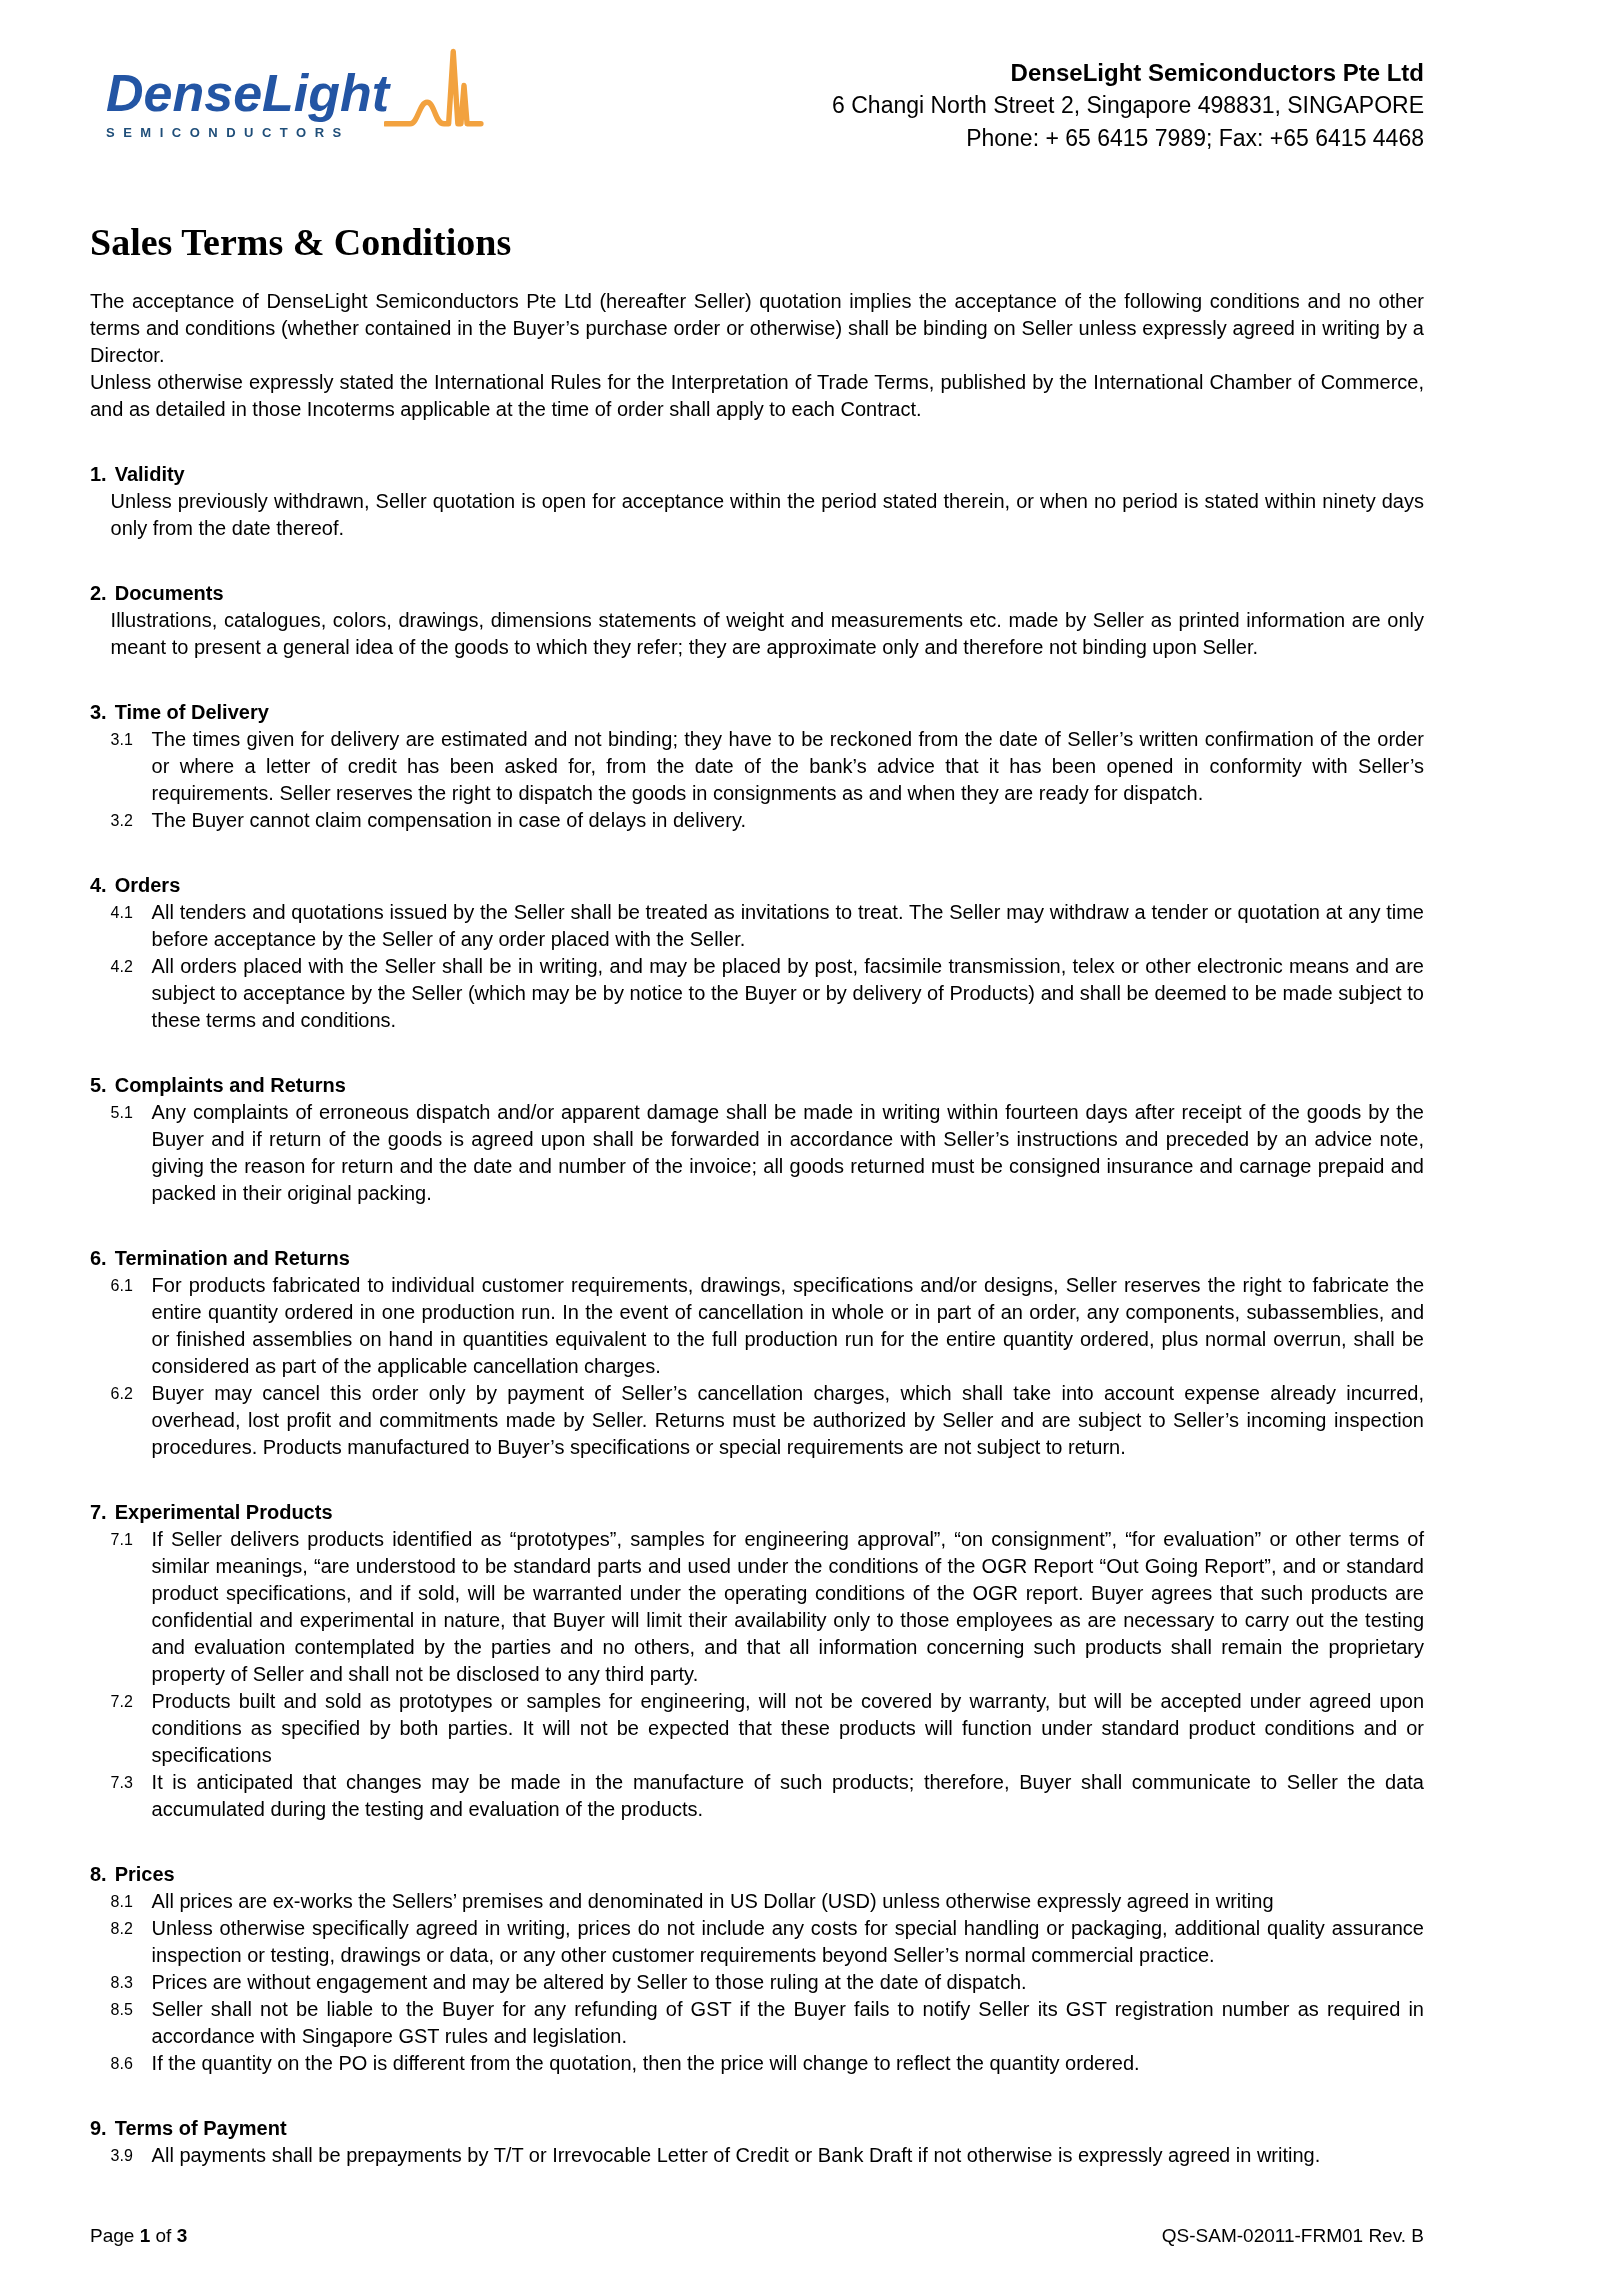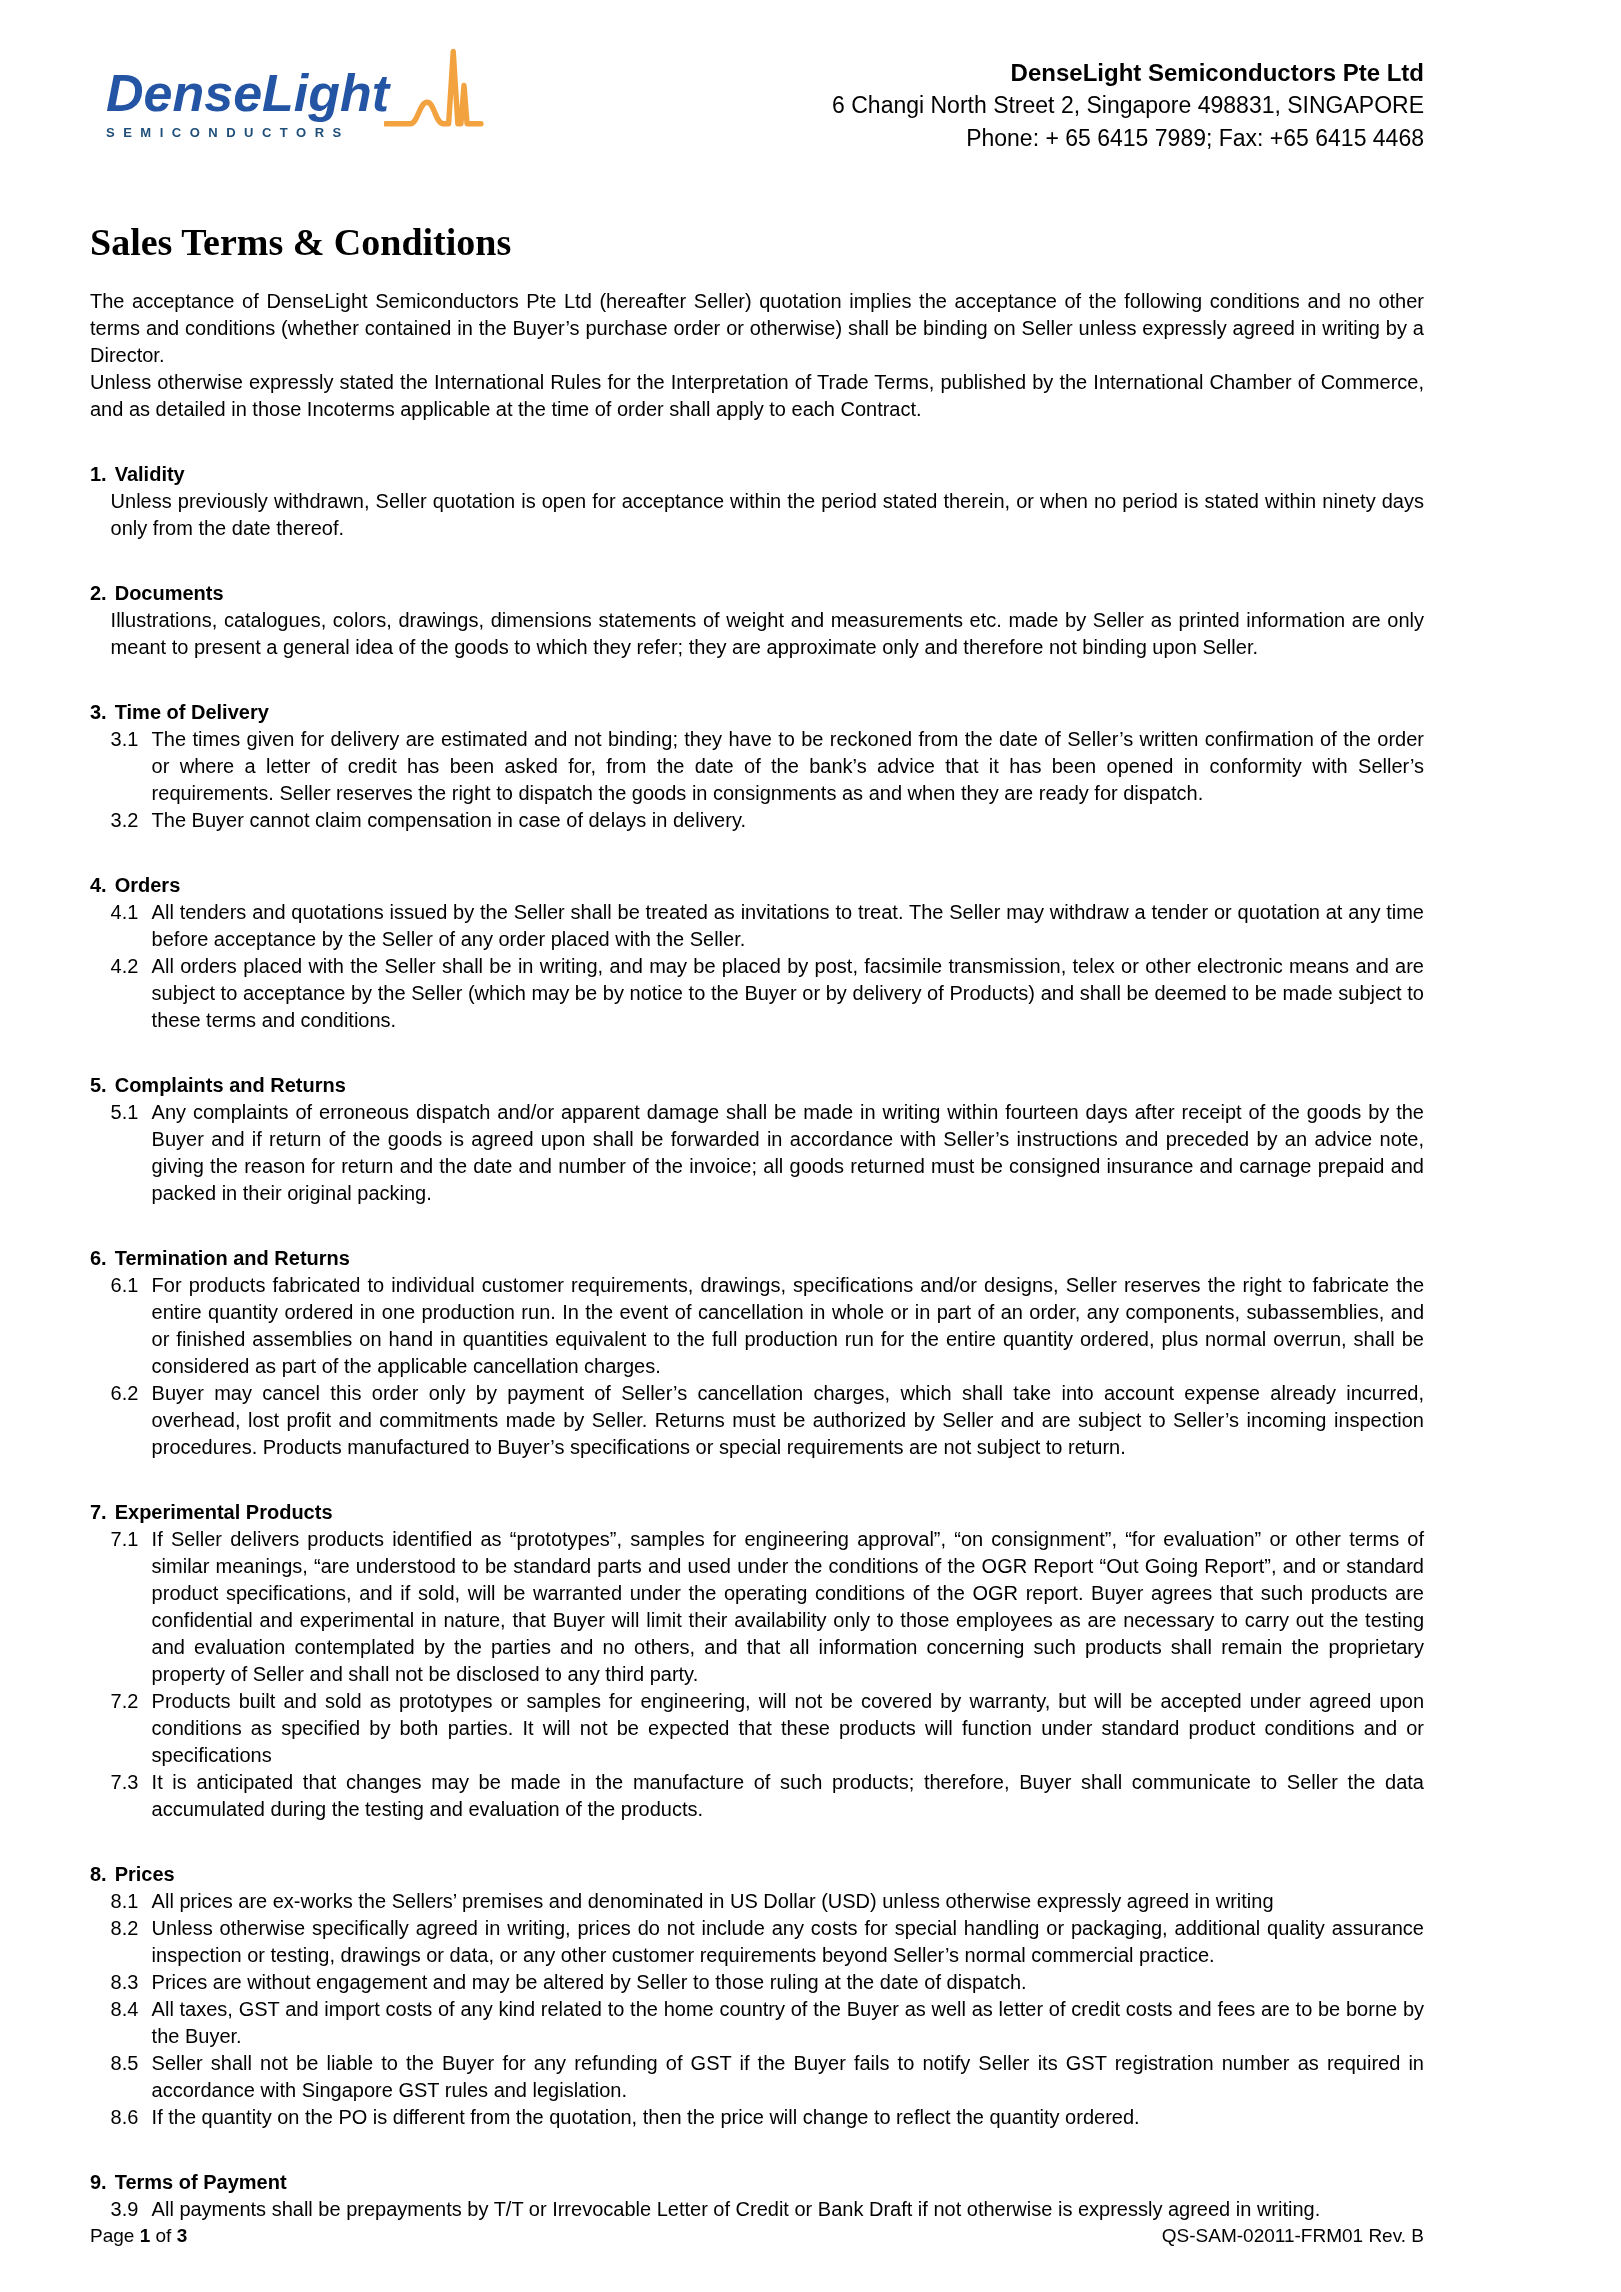--- a/index.html
+++ b/index.html
@@ -80,21 +80,21 @@
     font-weight: bold;
     font-size: 20px;
     line-height: 27px;
   }
   .sec-num { margin-right: 8px; }
   .sec-body { margin-left: 20.6px; margin-top: 0; }
   .sec-paragraph { }
   .item { display: flex; }
   .item-num {
     flex: 0 0 41px;
-    font-size: 20px;
+    font-size: 16px;
     line-height: 27px;
   }
   .item-text { flex: 1; }
 
   
   .footer {
     position: absolute;
     left: 90px;
     right: 90px;
     top: 2223px;
@@ -255,24 +255,20 @@
             </div>
             <div class="item">
               <span class="item-num">8.2</span>
               <span class="item-text">Unless otherwise specifically agreed in writing, prices do not include any costs for special handling or packaging, additional quality assurance inspection or testing, drawings or data, or any other customer requirements beyond Seller’s normal commercial practice.</span>
             </div>
             <div class="item">
               <span class="item-num">8.3</span>
               <span class="item-text">Prices are without engagement and may be altered by Seller to those ruling at the date of dispatch.</span>
             </div>
             <div class="item">
-              <span class="item-num">8.4</span>
-              <span class="item-text">All taxes, GST and import costs of any kind related to the home country of the Buyer as well as letter of credit costs and fees are to be borne by the Buyer.</span>
-            </div>
-            <div class="item">
               <span class="item-num">8.5</span>
               <span class="item-text">Seller shall not be liable to the Buyer for any refunding of GST if the Buyer fails to notify Seller its GST registration number as required in accordance with Singapore GST rules and legislation.</span>
             </div>
             <div class="item">
               <span class="item-num">8.6</span>
               <span class="item-text">If the quantity on the PO is different from the quotation, then the price will change to reflect the quantity ordered.</span>
             </div>
           </div>
   </section>
 

